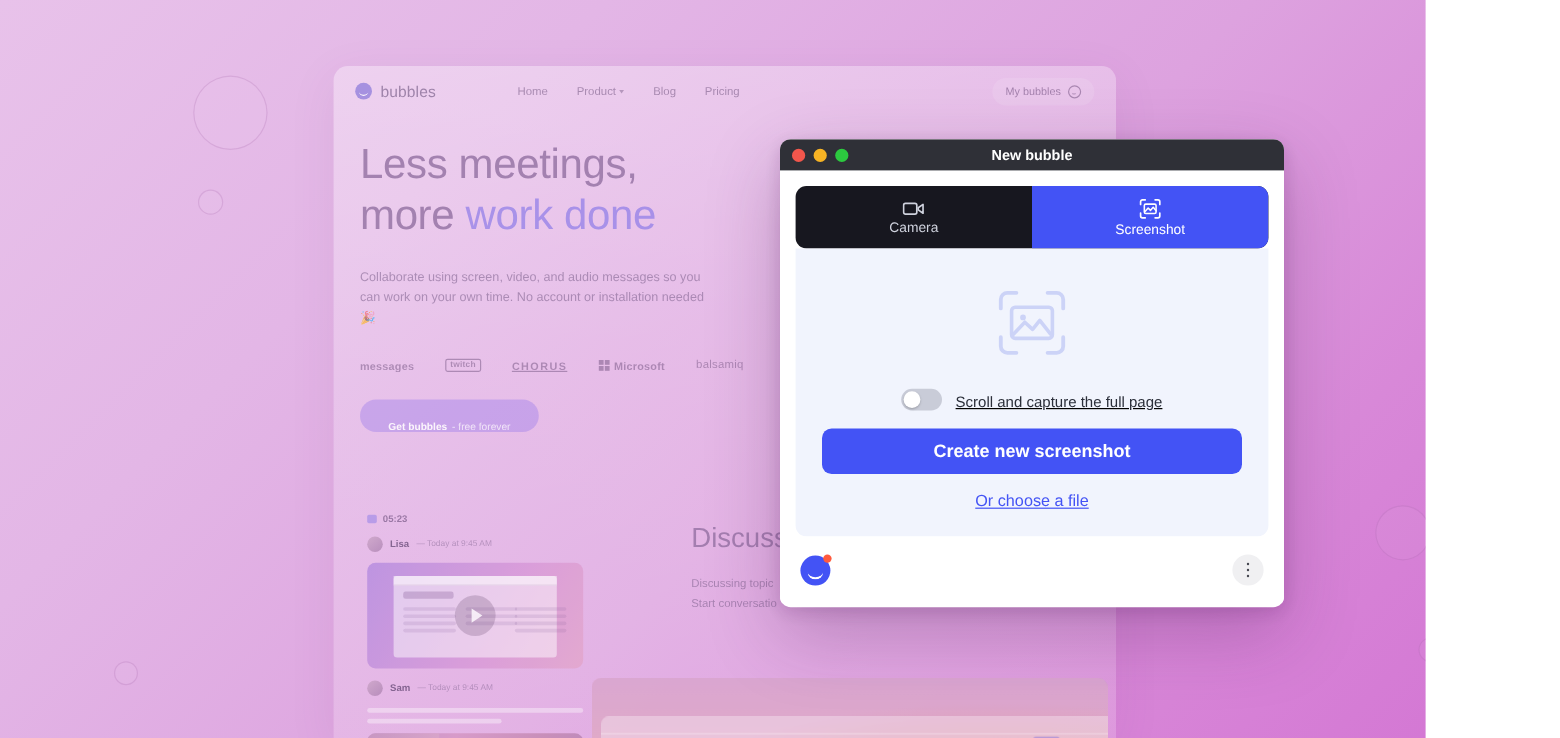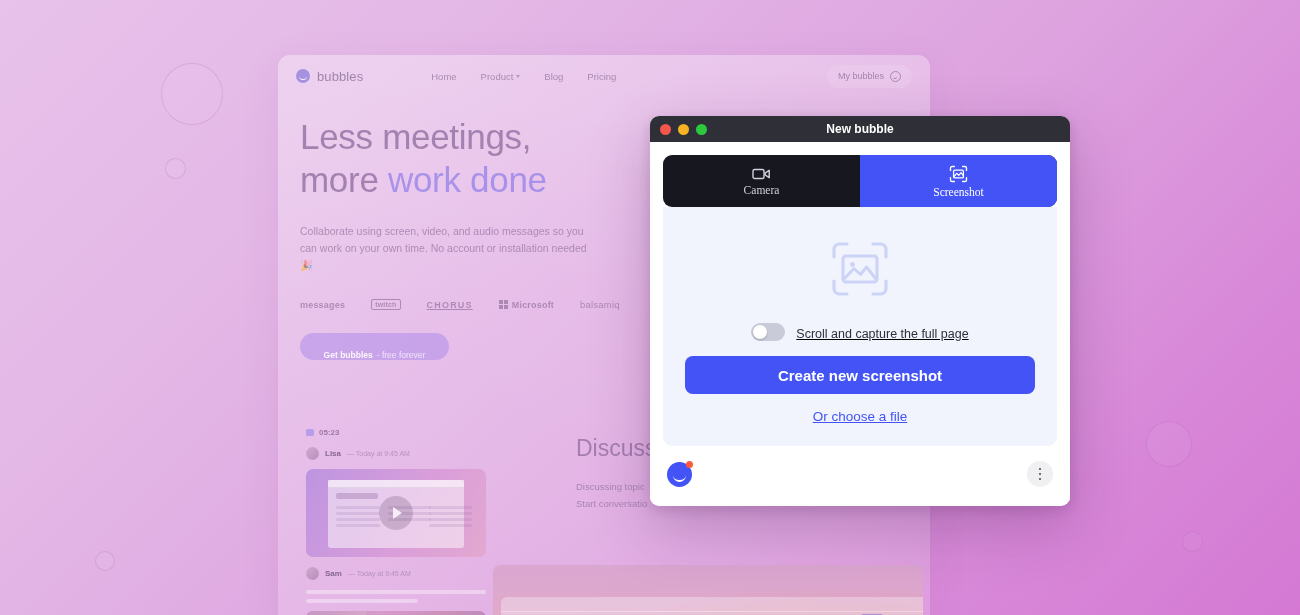--- a/index.html
+++ b/index.html
@@ -6,21 +6,21 @@
     margin: 0;
     padding: 0;
     width: 1300px;
     height: 615px;
     overflow: hidden;
     font-family: "Liberation Sans", sans-serif;
   }
 
   #stage {
     position: relative;
-    width: 1300px;
+    width: 1188px;
     height: 615px;
     background: linear-gradient(135deg, #e8c2ea 0%, #e3b6e6 28%, #dda2df 58%, #d888d8 82%, #d478d4 100%);
     overflow: hidden;
   }
 
   
   .deco {
     position: absolute;
     border-radius: 50%;
     border: 1px solid rgba(160, 90, 165, 0.22);
@@ -357,21 +357,20 @@
     flex: 1;
     height: 52px;
     display: flex;
     flex-direction: column;
     align-items: center;
     justify-content: center;
     gap: 3px;
     color: #cfd2dd;
     font-size: 11.5px;
     cursor: pointer;
-    font-family: Liberation Serif, serif;
   }
   .tab.active { background: #4353f5; color: #ffffff; }
   .tab svg { display: block; }
 
   .panel {
     margin-top: 0;
     background: #f1f4fd;
     border-radius: 0 0 9px 9px;
     padding: 28px 22px 22px 22px;
     display: flex;

